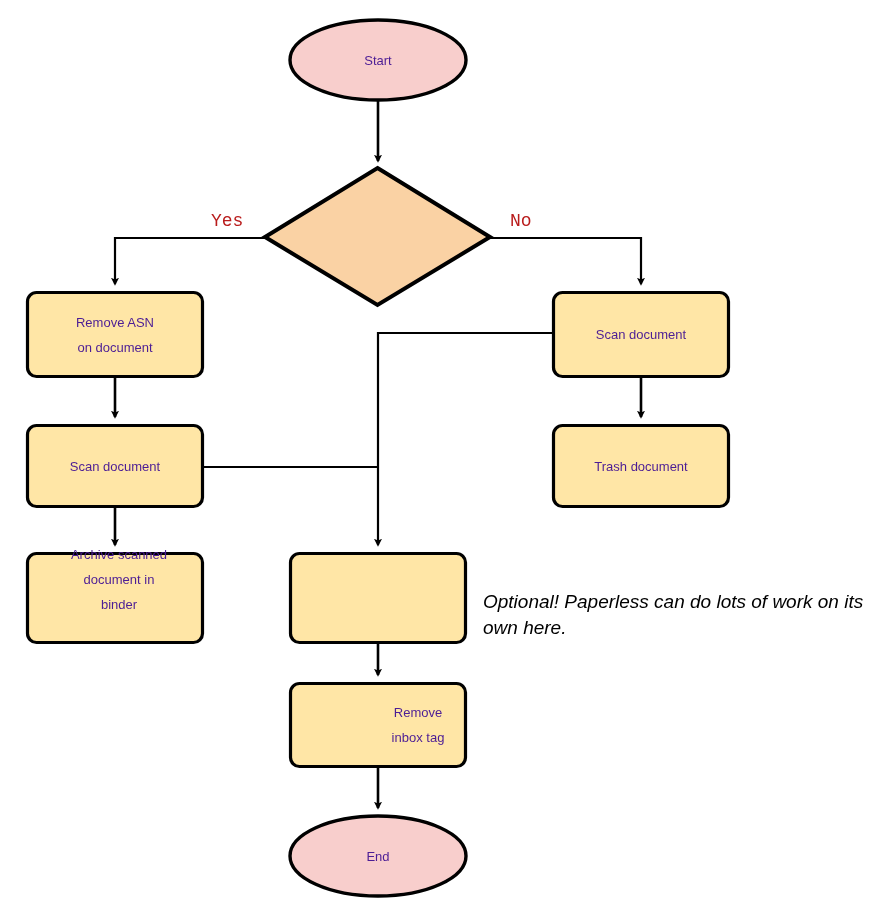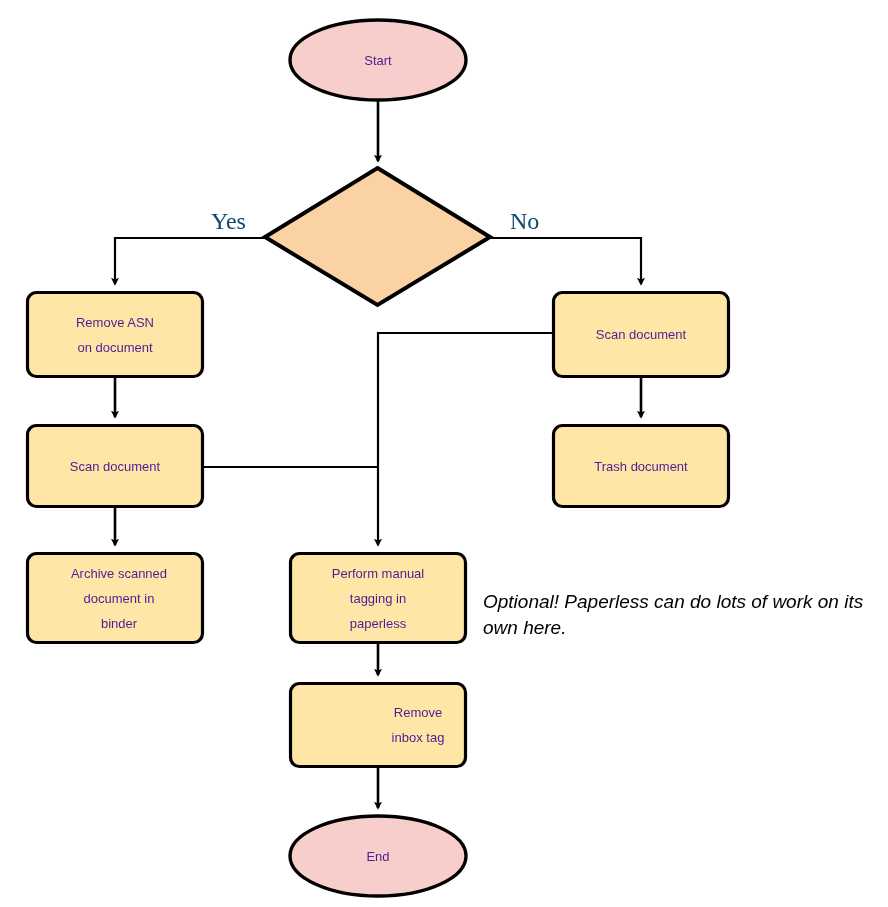--- a/index.html
+++ b/index.html
@@ -40,24 +40,24 @@
     text-align: center;
     font-family: "Liberation Sans", sans-serif;
     font-size: 13px;
     line-height: 25px;
     color: #4c1d95;
     white-space: pre-line;
     pointer-events: none;
   }
   .edge-label {
     position: absolute;
-    font-family: Liberation Serif, serif;
-    font-size: 24px;
+    font-family: Liberation Mono, monospace;
+    font-size: 18px;
     line-height: 21px;
-    color: #0c4a6e;
+    color: #b91c1c;
     white-space: nowrap;
   }
   .note-text {
     position: absolute;
     font-family: "Liberation Sans", sans-serif;
     font-style: italic;
     font-size: 19px;
     line-height: 26px;
     color: #000000;
     width: 412px;
@@ -120,31 +120,28 @@
   </svg>
 
   <div class="node-label" style="left:290px; top:20px; width:176px; height:80px;">Start</div>
 
 
   <div class="node-label" style="left:27px; top:292px; width:176px; height:85px;">Remove ASN
 on document</div>
 
   <div class="node-label" style="left:27px; top:425px; width:176px; height:82px;">Scan document</div>
 
-  <div class="node-label" style="left:27px; top:553px; width:184px; height:90px;">Archive scanned
+  <div class="node-label" style="left:27px; top:534px; width:184px; height:90px;">Archive scanned
 document in
 binder</div>
 
   <div class="node-label" style="left:553px; top:292px; width:176px; height:85px;">Scan document</div>
 
   <div class="node-label" style="left:553px; top:425px; width:176px; height:82px;">Trash document</div>
 
-  <div class="node-label" style="left:290px; top:553px; width:176px; height:90px;">Perform manual
-tagging in
-paperless</div>
 
   <div class="node-label" style="left:290px; top:683px; width:176px; height:84px;margin-left:40px;">Remove
 inbox tag</div>
 
   <div class="node-label" style="left:290px; top:816px; width:176px; height:80px;">End</div>
 
   <div class="edge-label" style="left:211px; top:211px;">Yes</div>
 
   <div class="edge-label" style="left:510px; top:211px;">No</div>
 

